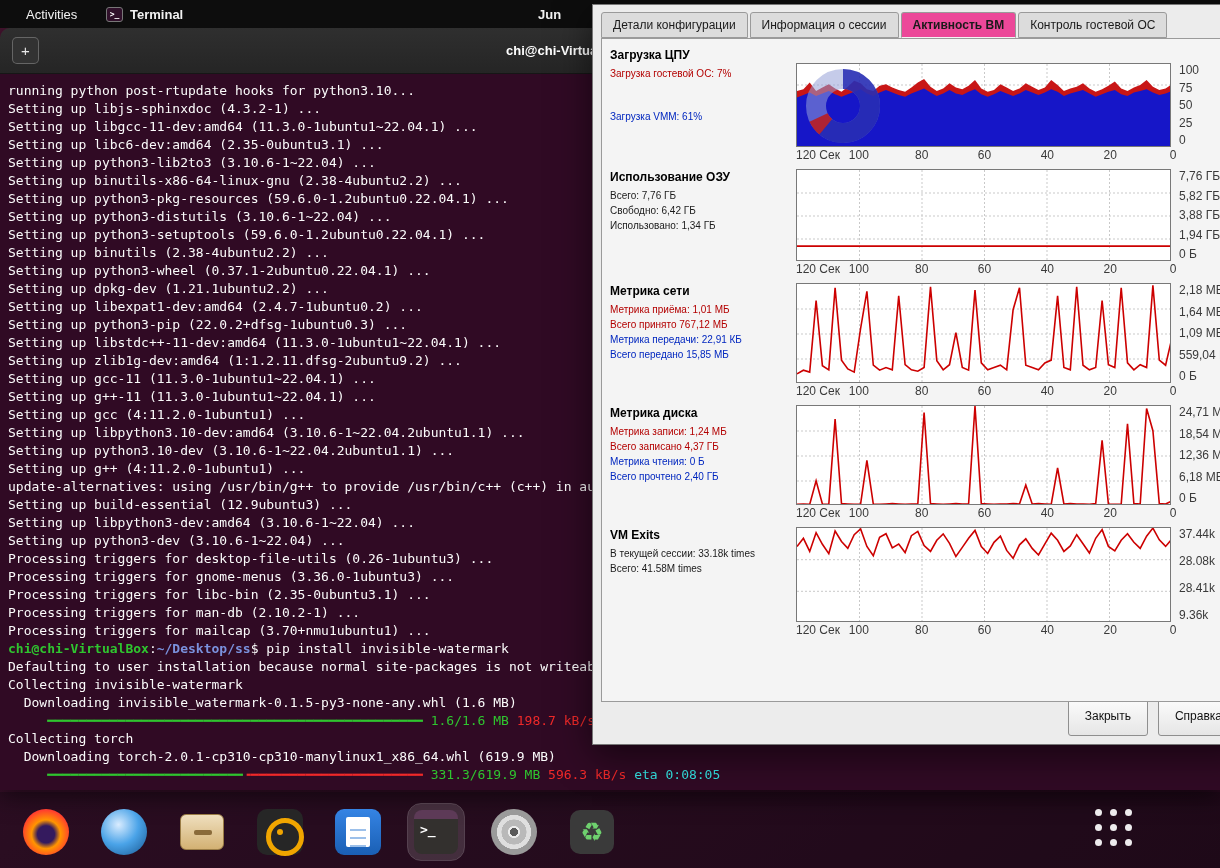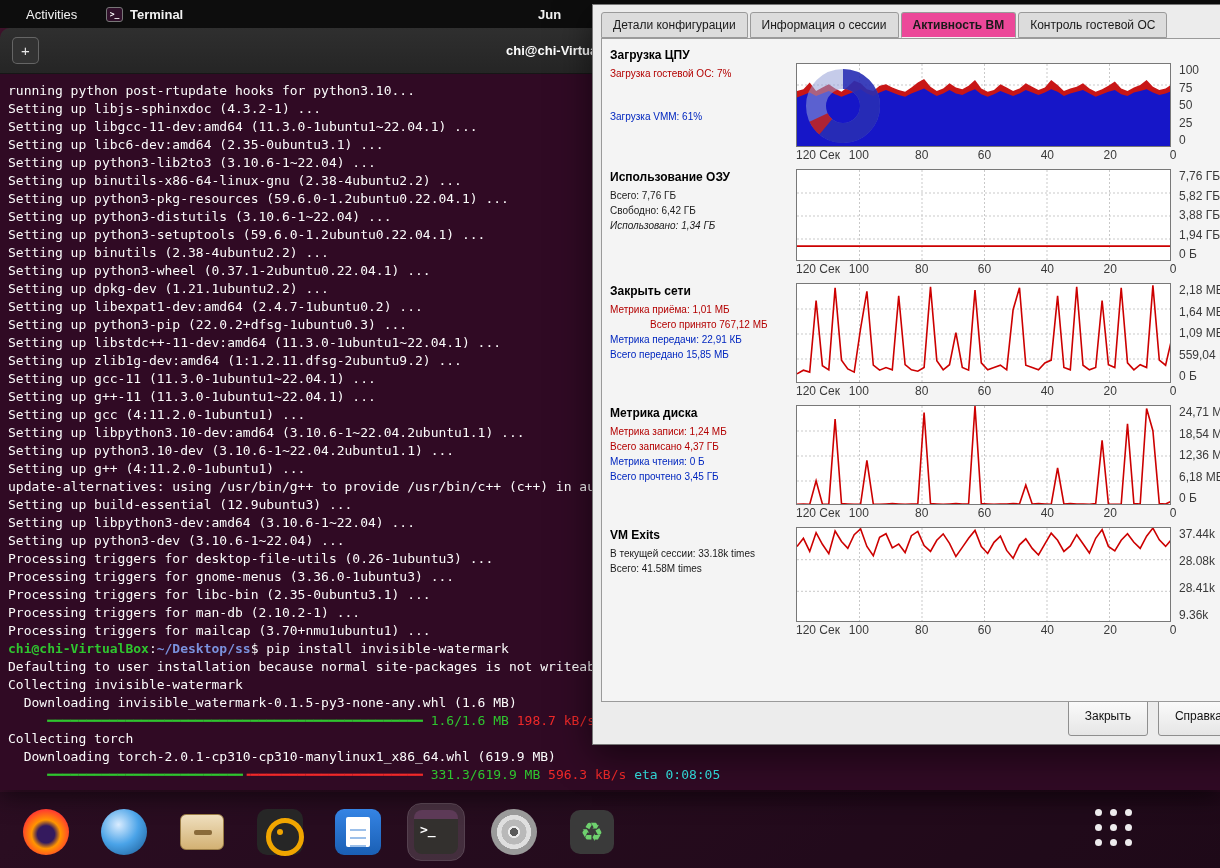--- a/index.html
+++ b/index.html
@@ -207,21 +207,21 @@
             <span>0</span>
           </div>
       </div>
 
       <div class="section">
         <div class="sec-info">
           <div class="sec-title">Использование ОЗУ</div>
           <div>
               <div class="sec-stat" style="color: rgb(26, 26, 26);">Всего: 7,76 ГБ</div>
               <div class="sec-stat" style="color: rgb(26, 26, 26);">Свободно: 6,42 ГБ</div>
-              <div class="sec-stat" style="color: rgb(26, 26, 26); font-style: italic;">Использовано: 1,34 ГБ</div>
+              <div class="sec-stat" style="color: rgb(26, 26, 26);">Использовано: 1,34 ГБ</div>
             </div>
         </div>
         <div class="sec-chartwrap">
           <svg class="chart" width="375" height="92">
               <line x1="0" y1="23.0" x2="375" y2="23.0" class="grid"></line>
               <line x1="0" y1="46.0" x2="375" y2="46.0" class="grid"></line>
               <line x1="0" y1="69.0" x2="375" y2="69.0" class="grid"></line>
               <line x1="62.5" y1="0" x2="62.5" y2="92" class="grid"></line>
               <line x1="125.0" y1="0" x2="125.0" y2="92" class="grid"></line>
               <line x1="187.5" y1="0" x2="187.5" y2="92" class="grid"></line>
@@ -243,24 +243,24 @@
             <span>7,76 ГБ</span>
             <span>5,82 ГБ</span>
             <span>3,88 ГБ</span>
             <span>1,94 ГБ</span>
             <span>0 Б</span>
           </div>
       </div>
 
       <div class="section">
         <div class="sec-info">
-          <div class="sec-title">Закрыть сети</div>
+          <div class="sec-title">Метрика сети</div>
           <div>
               <div class="sec-stat" style="color: rgb(179, 0, 0);">Метрика приёма: 1,01 МБ</div>
-              <div class="sec-stat" style="color: rgb(179, 0, 0); margin-left: 40px;">Всего принято 767,12 МБ</div>
+              <div class="sec-stat" style="color: rgb(179, 0, 0);">Всего принято 767,12 МБ</div>
               <div class="sec-stat" style="color: rgb(0, 38, 191);">Метрика передачи: 22,91 КБ</div>
               <div class="sec-stat" style="color: rgb(0, 38, 191);">Всего передано 15,85 МБ</div>
             </div>
         </div>
         <div class="sec-chartwrap">
           <svg class="chart" width="375" height="100">
               <line x1="0" y1="25.0" x2="375" y2="25.0" class="grid"></line>
               <line x1="0" y1="50.0" x2="375" y2="50.0" class="grid"></line>
               <line x1="0" y1="75.0" x2="375" y2="75.0" class="grid"></line>
               <line x1="62.5" y1="0" x2="62.5" y2="100" class="grid"></line>
@@ -290,21 +290,21 @@
           </div>
       </div>
 
       <div class="section">
         <div class="sec-info">
           <div class="sec-title">Метрика диска</div>
           <div>
               <div class="sec-stat" style="color: rgb(179, 0, 0);">Метрика записи: 1,24 МБ</div>
               <div class="sec-stat" style="color: rgb(179, 0, 0);">Всего записано 4,37 ГБ</div>
               <div class="sec-stat" style="color: rgb(0, 38, 191);">Метрика чтения: 0 Б</div>
-              <div class="sec-stat" style="color: rgb(0, 38, 191);">Всего прочтено 3,45 ГБ</div>
+              <div class="sec-stat" style="color: rgb(0, 38, 191);">Всего прочтено 2,40 ГБ</div>
             </div>
         </div>
         <div class="sec-chartwrap">
           <svg class="chart" width="375" height="100">
               <line x1="0" y1="25.0" x2="375" y2="25.0" class="grid"></line>
               <line x1="0" y1="50.0" x2="375" y2="50.0" class="grid"></line>
               <line x1="0" y1="75.0" x2="375" y2="75.0" class="grid"></line>
               <line x1="62.5" y1="0" x2="62.5" y2="100" class="grid"></line>
               <line x1="125.0" y1="0" x2="125.0" y2="100" class="grid"></line>
               <line x1="187.5" y1="0" x2="187.5" y2="100" class="grid"></line>

